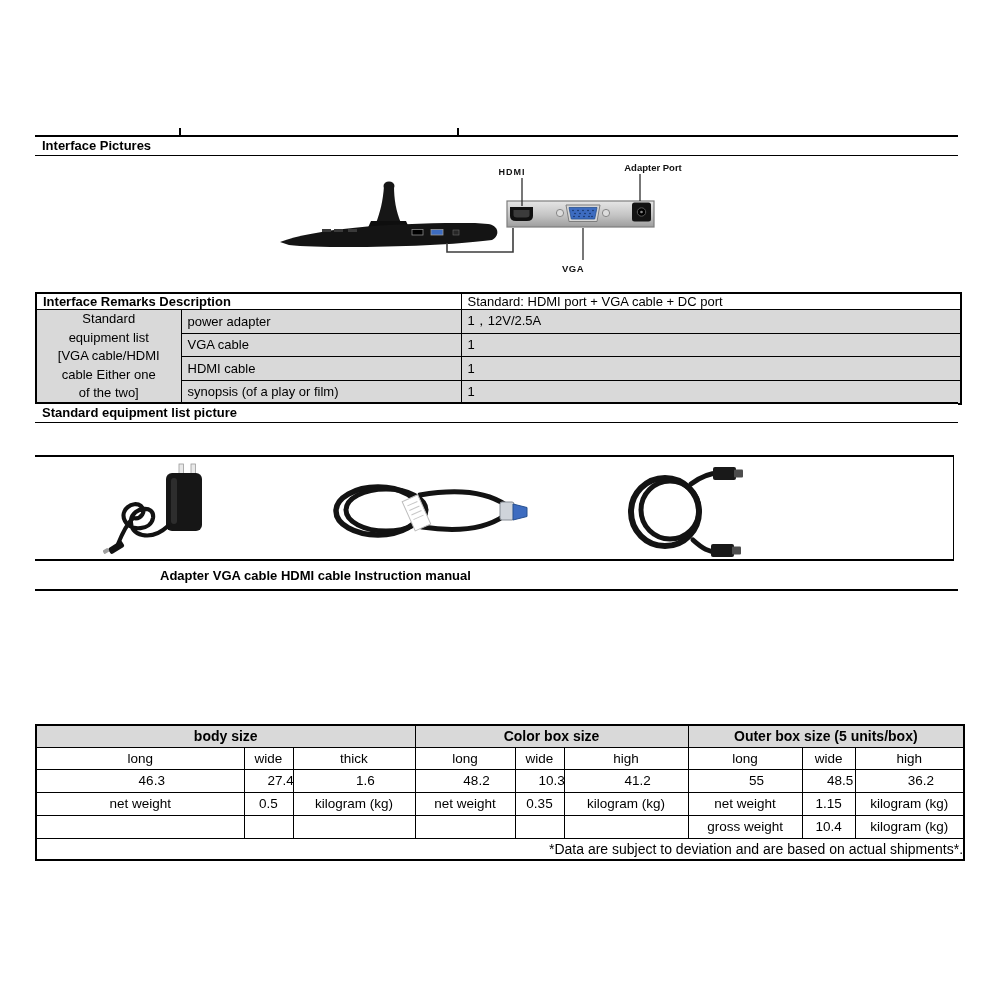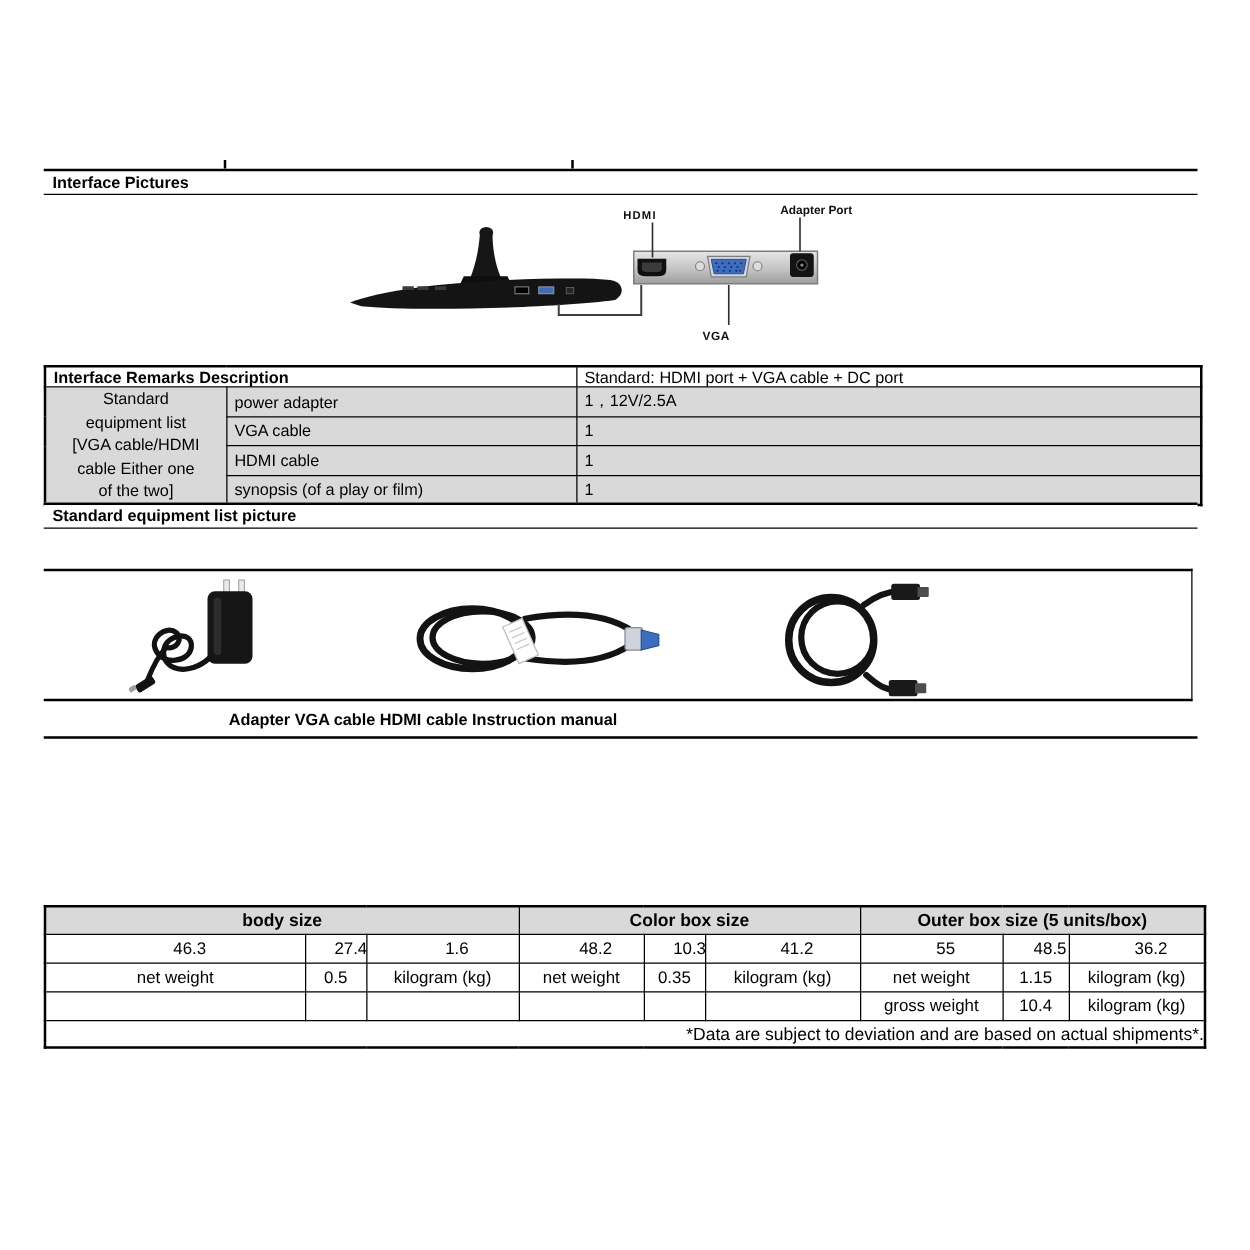--- a/index.html
+++ b/index.html
@@ -34,21 +34,21 @@
   }
 
   
   #images-box {
     position:absolute; left:35px; top:455px; width:919px; height:106px;
     border-top:2px solid #000; border-bottom:2px solid #000; border-right:1.5px solid #000;
     background:#fff;
   }
   .imgwrap { position:absolute; }
 
-  #caption { position:absolute; left:160px; top:568px; font-weight:bold; font-size:13px;margin-left:23px; }
+  #caption { position:absolute; left:160px; top:568px; font-weight:bold; font-size:13px; }
   #caption-line { position:absolute; left:35px; top:589px; width:923px; border-top:2.5px solid #000; }
 
   
   #size-table {
     position:absolute; left:35px; top:724px; width:928px;
     border-collapse:collapse; table-layout:fixed;
     font-size:13.5px; border:2px solid #000;
   }
   #size-table td { border:1.3px solid #000; text-align:center; vertical-align:middle; }
   #size-table tr.group td { background:#d9d9d9; font-weight:bold; font-size:14px; height:22px; }
@@ -242,20 +242,31 @@
       <col style="width:114px">
         <col style="width:53px">
         <col style="width:109px">
     </colgroup>
     <tbody>
         <tr class="group">
       <td colspan="3">body size</td>
       <td colspan="3">Color box size</td>
       <td colspan="3">Outer box size (5 units/box)</td>
     </tr>
+    <tr class="dims">
+      <td>long</td>
+      <td>wide</td>
+      <td>thick</td>
+      <td>long</td>
+      <td>wide</td>
+      <td>high</td>
+      <td>long</td>
+      <td>wide</td>
+      <td>high</td>
+    </tr>
     <tr class="vals">
       <td>46.3</td>
       <td>27.4</td>
       <td>1.6</td>
       <td>48.2</td>
       <td>10.3</td>
       <td>41.2</td>
       <td>55</td>
       <td>48.5</td>
       <td>36.2</td>

